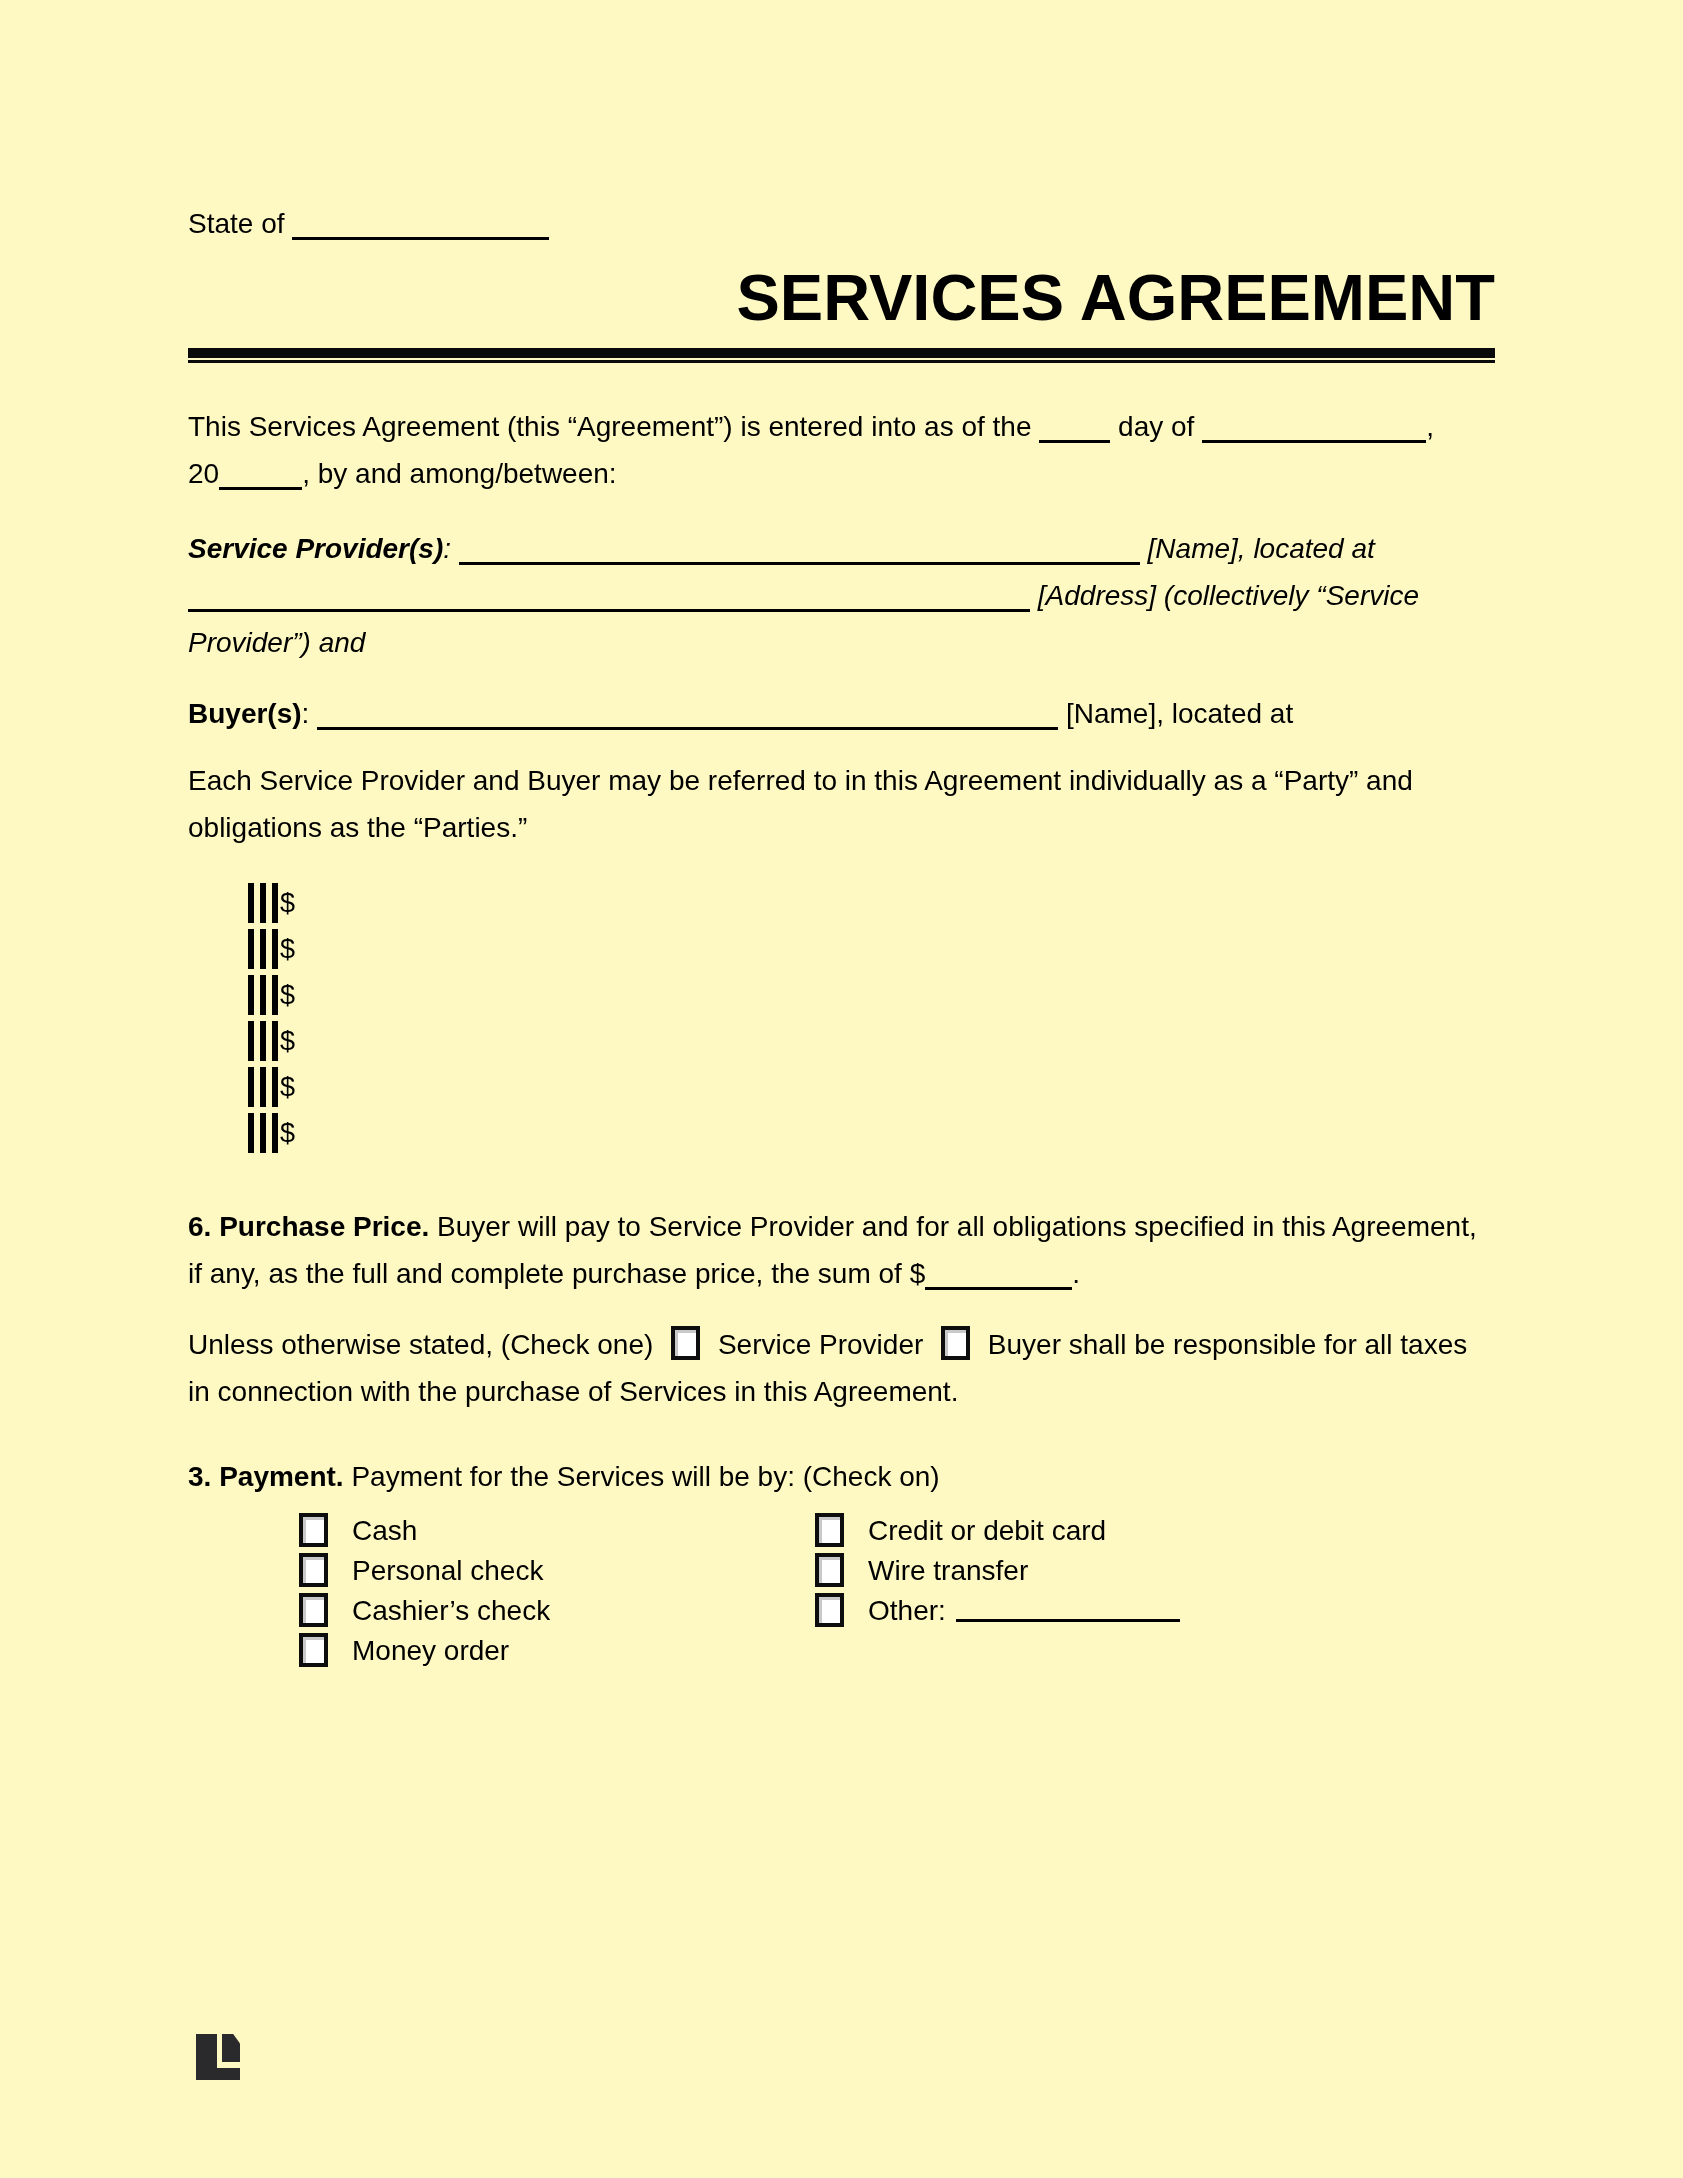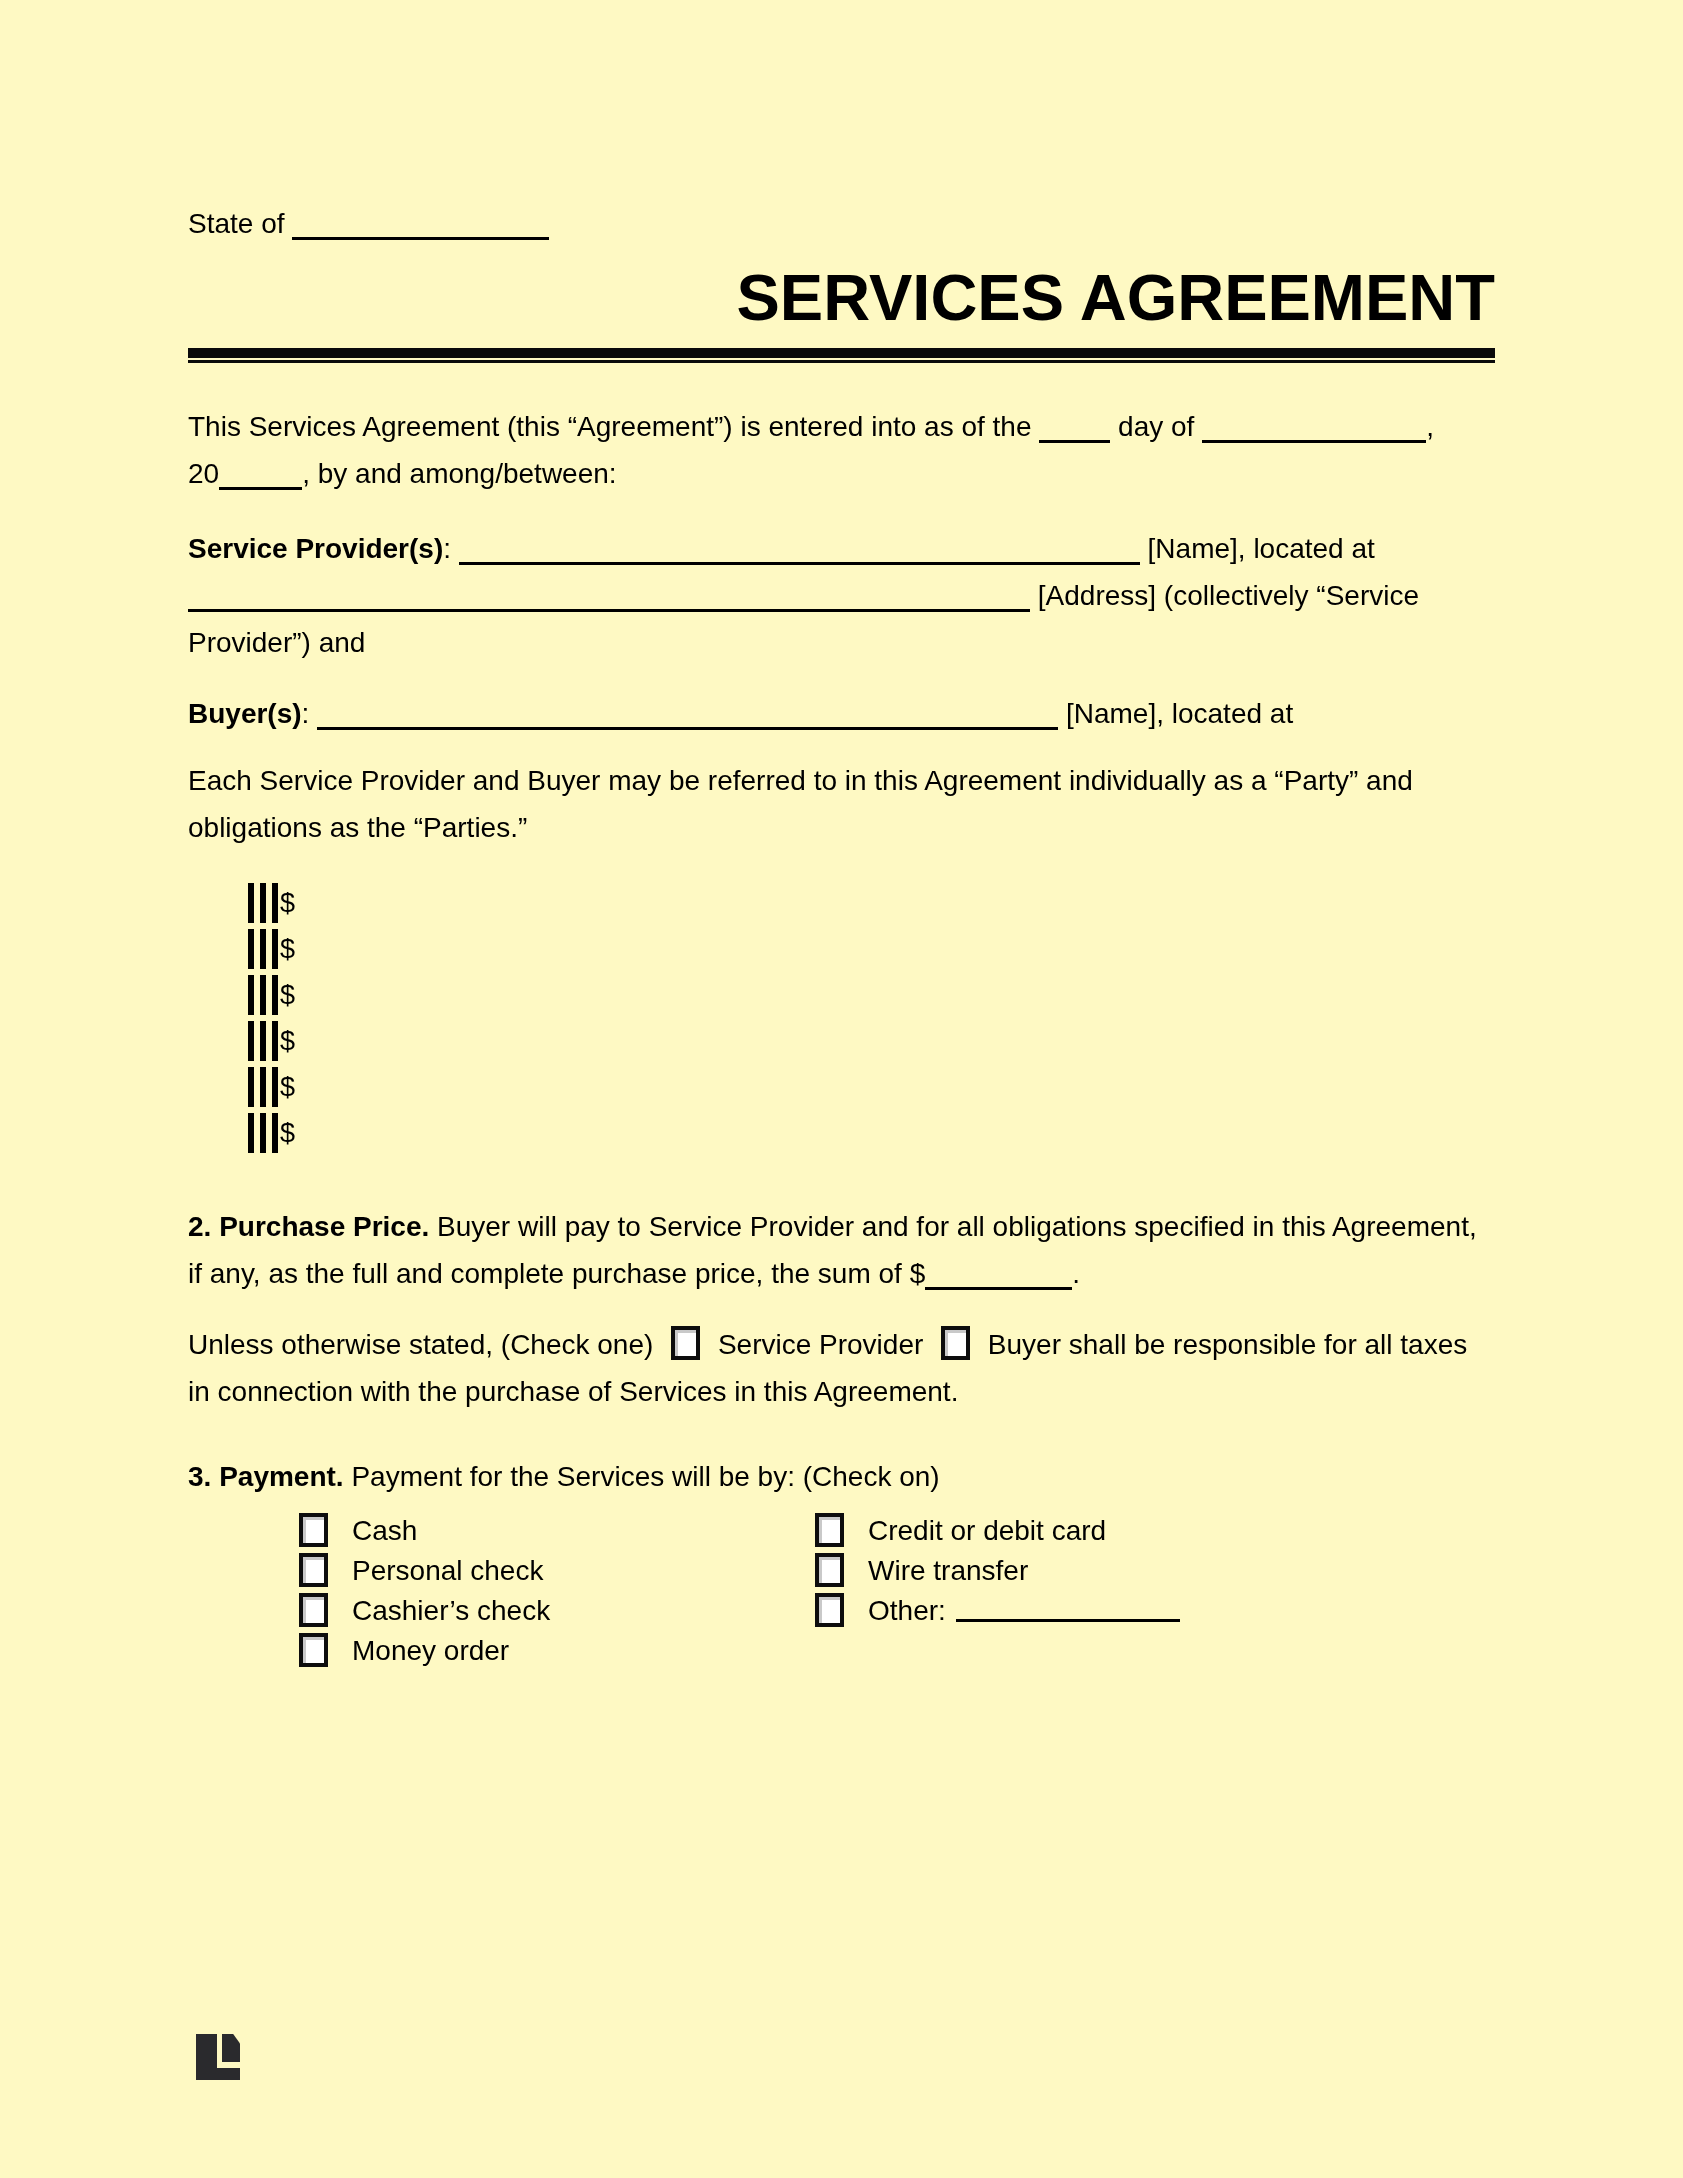--- a/index.html
+++ b/index.html
@@ -22,21 +22,21 @@
     letter-spacing:0;
   }
   .rule{
     margin-top:14px;height:2px;
     border-top:10px solid #0a0a0a;
     border-bottom:3px solid #0a0a0a;
   }
 
   p{margin:0;}
   .p-intro{margin-top:40px;}
-  .p-sp{margin-top:28px;}
+  .p-sp{margin-top:28px;font-style:italic;}
   .p-buyer{margin-top:24px;}
   .p-parties{margin-top:20px;}
   .p-s1{margin-top:24px;}
   .p-s2{margin-top:44px;}
   .p-tax{margin-top:24px;}
   .p-s3{margin-top:38px;}
 
   .blank{
     display:inline-block;height:20px;
     border-bottom:3px solid #000;
@@ -217,21 +217,21 @@
         <td>
               <span class="dollar">$</span>
               <span class="cell-blank price"></span>
             </td>
       </tr>
     </tbody>
       </table>
 
     <p class="p-s2">
       <span class="line">
-        <span class="b">2. Purchase Price.</span>
+        <span class="b">6. Purchase Price.</span>
         <span>Buyer will pay to Service Provider and for all obligations specified in this Agreement,</span>
       </span>
       <span class="line">
         <span>if any, as the full and complete purchase price, the sum of $</span><span class="blank" style="width:147px"></span><span>.</span>
       </span>
     </p>
 
     <p class="p-tax">
       <span class="line">
         <span>Unless otherwise stated, (Check one)</span>

